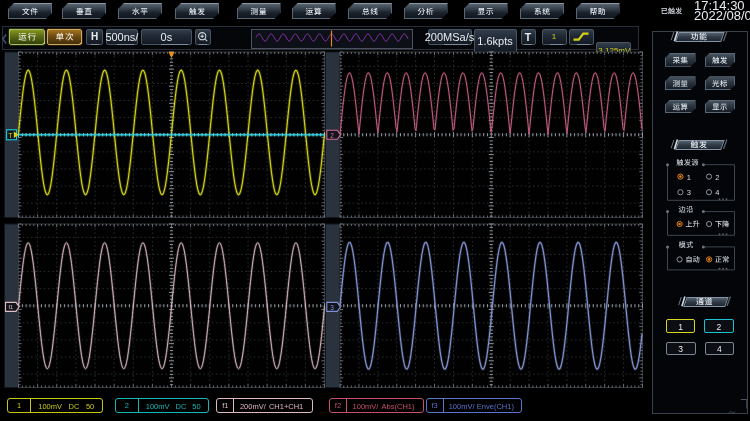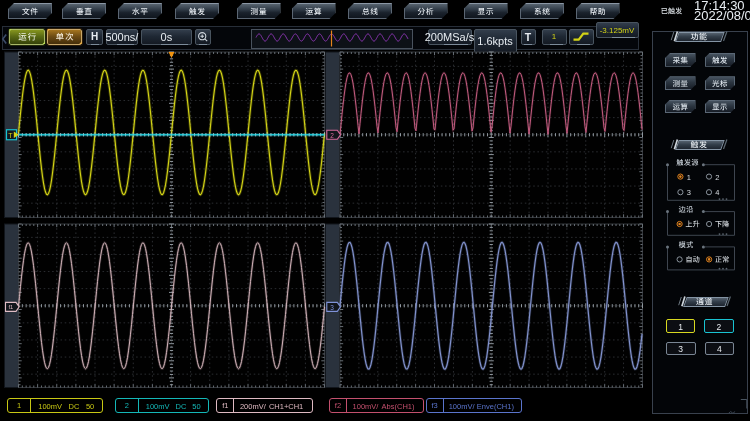--- a/index.html
+++ b/index.html
@@ -70,21 +70,21 @@
       <span class="tw" style="font-size:10.5px;font-weight:bold">T</span>
     </div>
     <div class="tbtn" style="left:541.5px;top:28.5px;width:25px;height:16px;">
       <span class="ty">1</span>
     </div>
     <div class="tbtn" style="left:568.5px;top:28.5px;width:25px;height:16px;">
       <svg width="20" height="13" viewBox="0 0 20 13">
         <path d="M2.5 9.6h5.2l4.6-6h5.2" stroke="#d3d316" stroke-width="2.2" fill="none"></path>
       </svg>
     </div>
-    <div class="tbtn" style="left:595.5px;top:22px;width:43px;height:16px;">
+    <div class="tbtn" style="left:595.5px;top:42px;width:35px;height:16px;">
       <span class="ty">-3.125mV</span>
     </div>
 <div class="clock" style="left:694px;top:1px;width:50px">17:14:30<br>2022/08/02</div>
 <div class="panel" style="left:651.5px;top:31px;width:96px;height:382.5px"></div>
     <div class="htab" style="left:677px;top:31.5px;width:45.5px;height:9.5px"></div>
     <div class="secbtn" style="left:665px;top:53.0px;width:30.5px;height:13.7px"></div>
     <div class="secbtn" style="left:704.5px;top:53.0px;width:30.5px;height:13.7px"></div>
     <div class="secbtn" style="left:665px;top:76.3px;width:30.5px;height:13.7px"></div>
     <div class="secbtn" style="left:704.5px;top:76.3px;width:30.5px;height:13.7px"></div>
     <div class="secbtn" style="left:665px;top:99.6px;width:30.5px;height:13.7px"></div>

